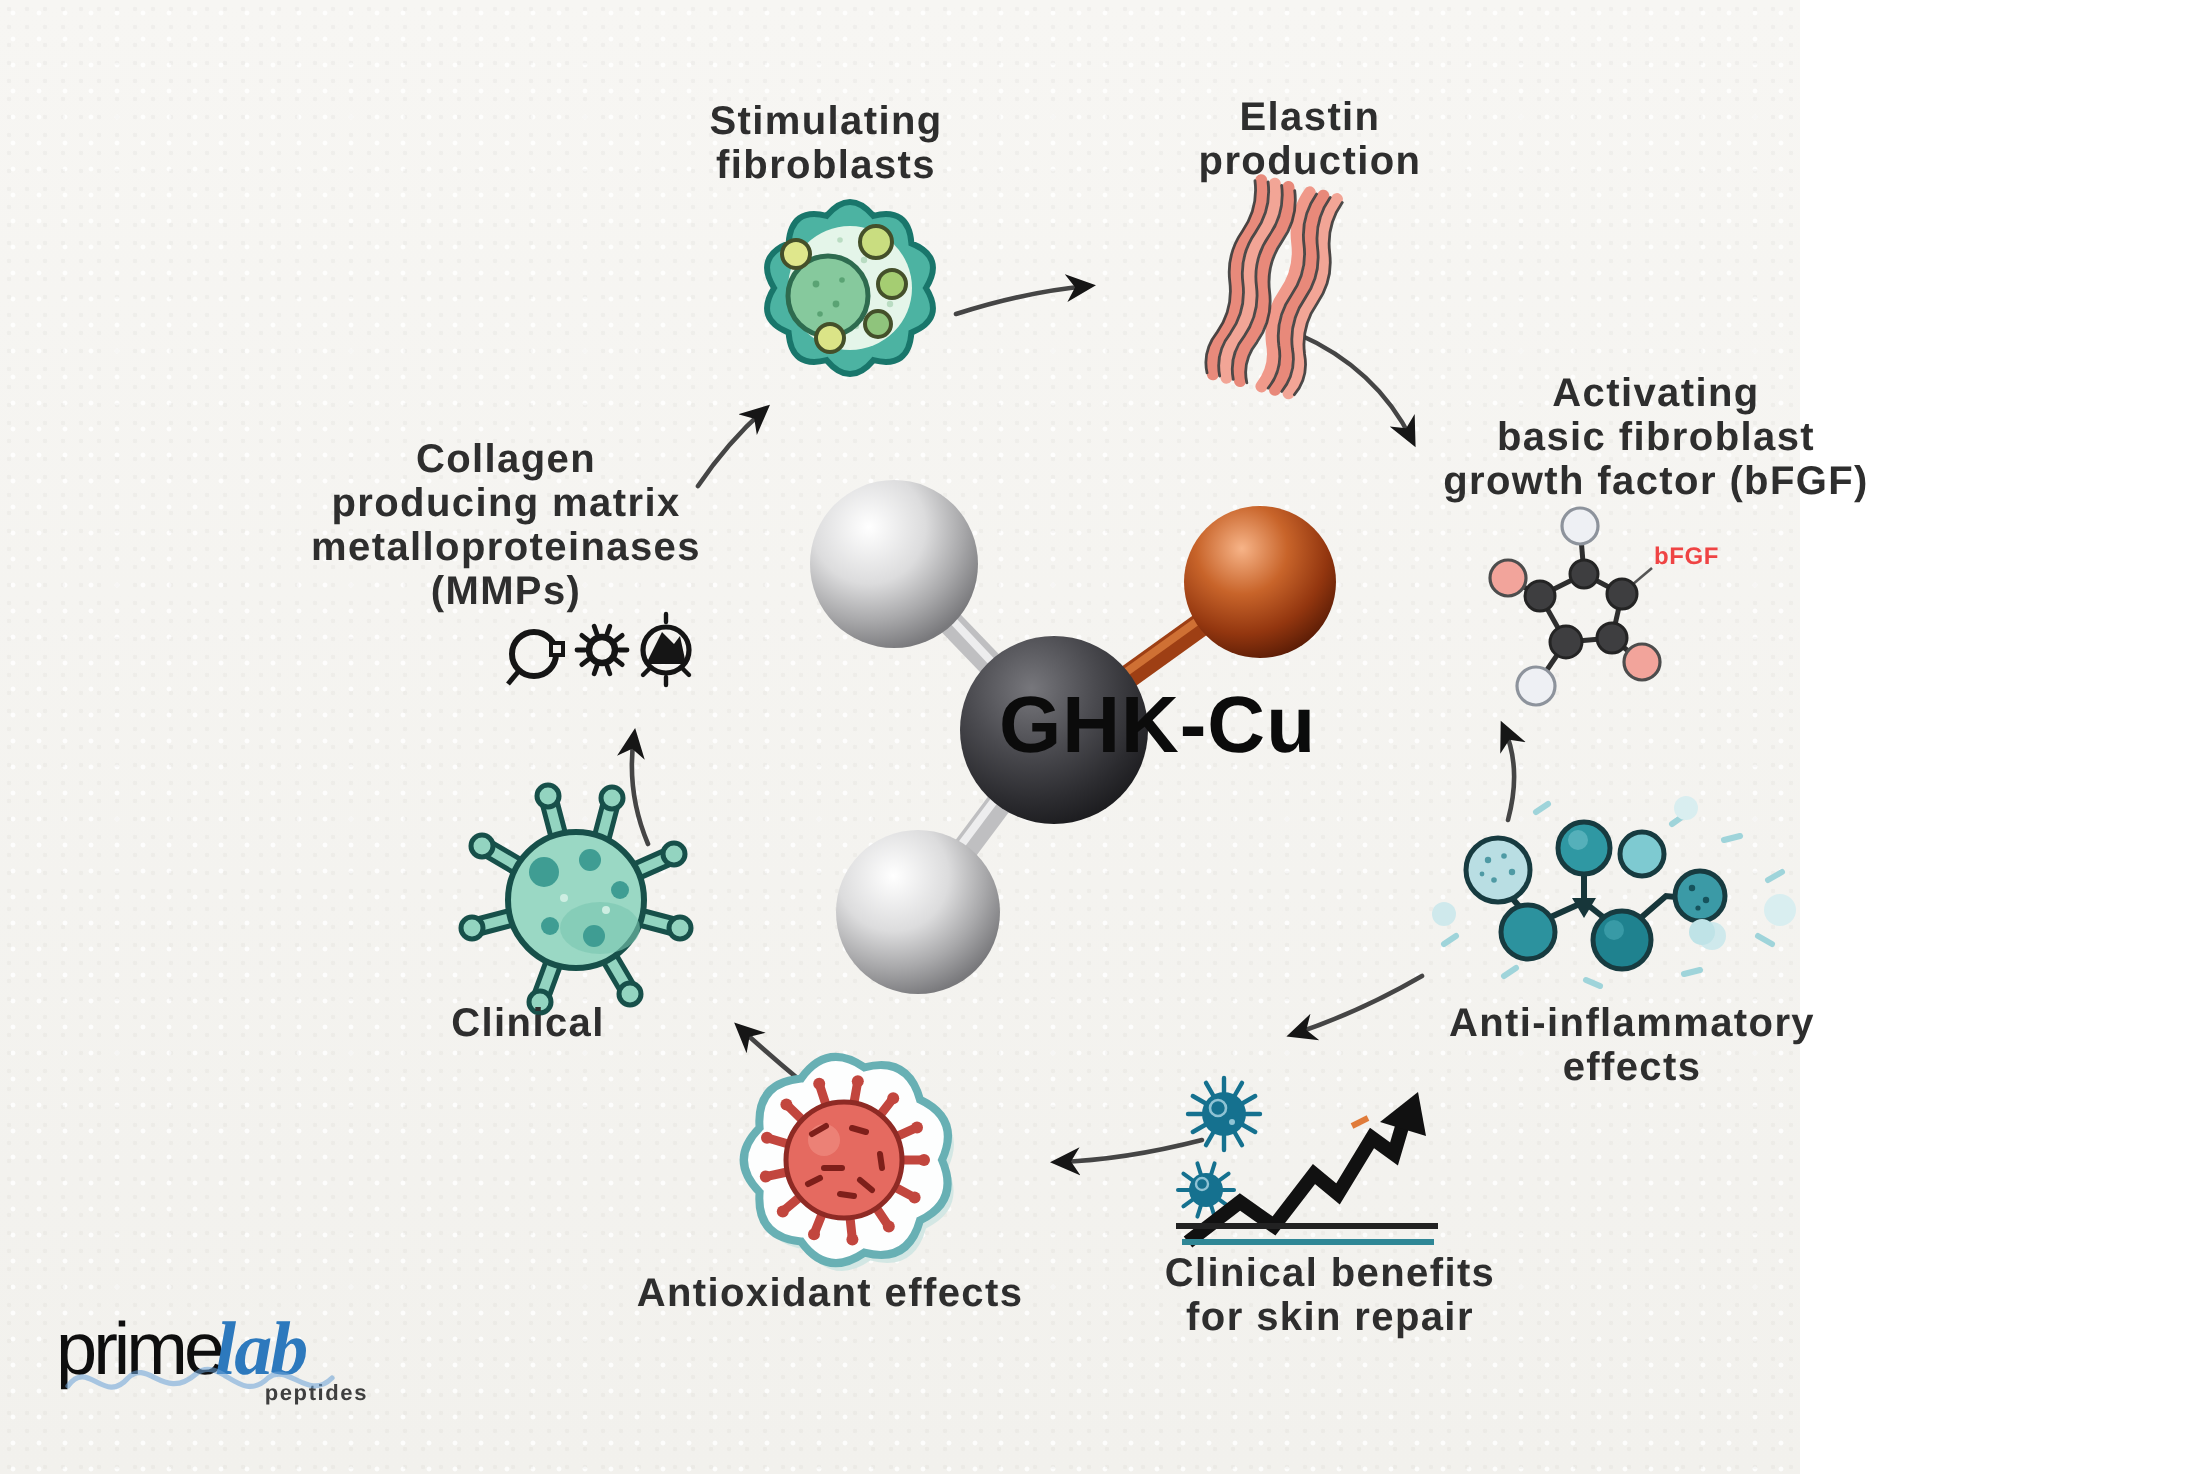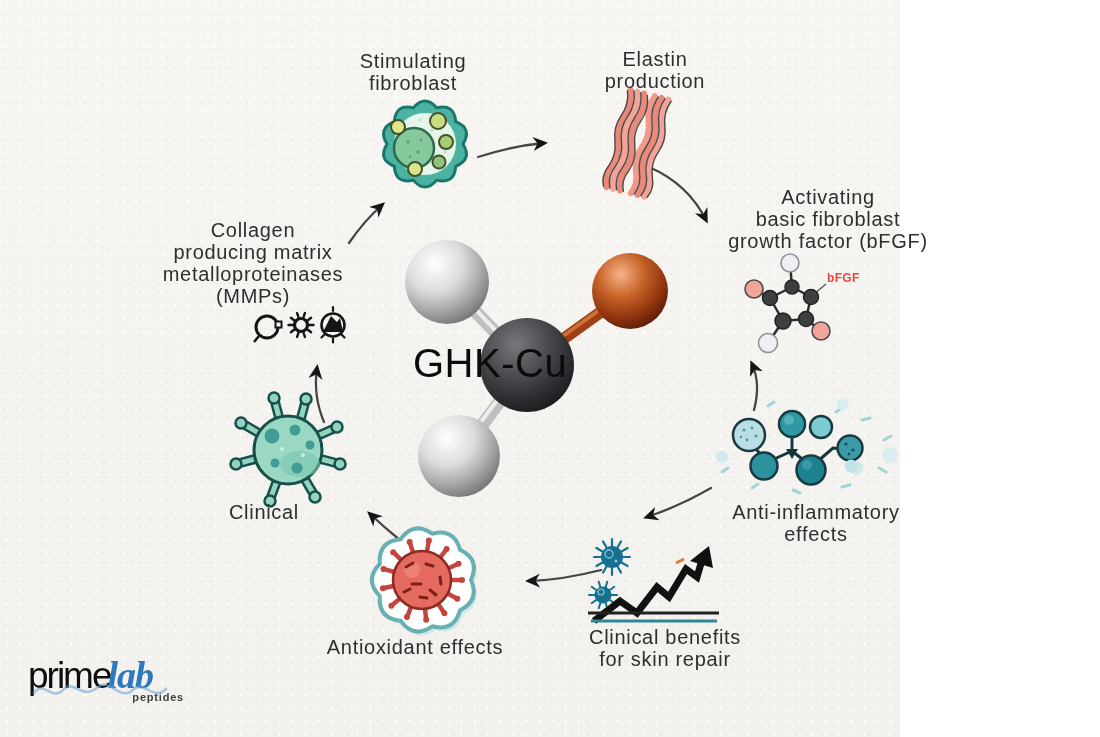--- a/index.html
+++ b/index.html
@@ -7,24 +7,24 @@
          font-family:"Liberation Sans",sans-serif;}
   .paper{position:absolute;left:0;top:0;width:900px;height:737px;background:#f5f4f1;
     background-image:
       radial-gradient(rgba(120,115,105,.055) 1px, transparent 1.3px),
       radial-gradient(rgba(255,255,255,.85) 1px, transparent 1.4px),
       linear-gradient(#f7f6f3,#f2f1ed);
     background-size:9px 9px,13px 13px,100% 100%;}
   .white-strip{position:absolute;left:900px;top:0;width:200px;height:737px;background:#ffffff;}
   svg.layer{position:absolute;left:0;top:0;}
   .label{position:absolute;text-align:center;color:#2e2e2e;font-size:20px;line-height:1.1;
-         letter-spacing:0.7px;font-weight:400;}
+         letter-spacing:0.7px;font-weight:700;}
   .label span{display:block;}
-  .center-label{position:absolute;left:413px;top:341px;width:245px;text-align:left;
-    font-size:40px;font-weight:400;color:#0b0b0b;letter-spacing:0.5px;}
+  .center-label{position:absolute;left:413px;top:341px;width:245px;text-align:right;
+    font-size:40px;font-weight:700;color:#0b0b0b;letter-spacing:0.5px;}
   .bfgf-tag{position:absolute;left:827px;top:271px;width:60px;font-size:12px;font-weight:700;
     color:#ef4444;letter-spacing:0.3px;text-align:left;}
   .logo{position:absolute;left:28px;top:653px;width:190px;height:62px;}
   .logo .row{position:relative;white-space:nowrap;}
   .logo .prime{font-size:37px;font-weight:400;color:#0e0e0e;letter-spacing:-2px;}
   .logo .lab{font-family:"Liberation Serif",serif;font-style:italic;font-weight:700;
     font-size:38px;color:#2d79bd;margin-left:-3px;letter-spacing:-1px;}
   .logo .peptides{position:absolute;left:0;top:38px;width:156px;text-align:right;
     font-size:11px;font-weight:700;color:#3f3f3f;letter-spacing:0.8px;}
   .logo svg{position:absolute;left:0;top:4px;pointer-events:none;opacity:.55;}
@@ -361,21 +361,21 @@
             <line x1="333" y1="338.5" x2="333" y2="342.5"></line>
           <line x1="325" y1="334" x2="321.5" y2="337.5"></line>
             <line x1="341" y1="334" x2="344.5" y2="337.5"></line>
         </g>
       </g>
     </g>
   </svg>
 
   <div class="label" style="left:288px;top:50px;width:250px;">
     <span>Stimulating</span>
-    <span>fibroblast</span>
+    <span>fibroblasts</span>
   </div>
   <div class="label" style="left:530px;top:48px;width:250px;">
     <span>Elastin</span>
     <span>production</span>
   </div>
   <div class="label" style="left:703px;top:186px;width:250px;">
     <span>Activating</span>
     <span>basic fibroblast</span>
     <span>growth factor (bFGF)</span>
   </div>

